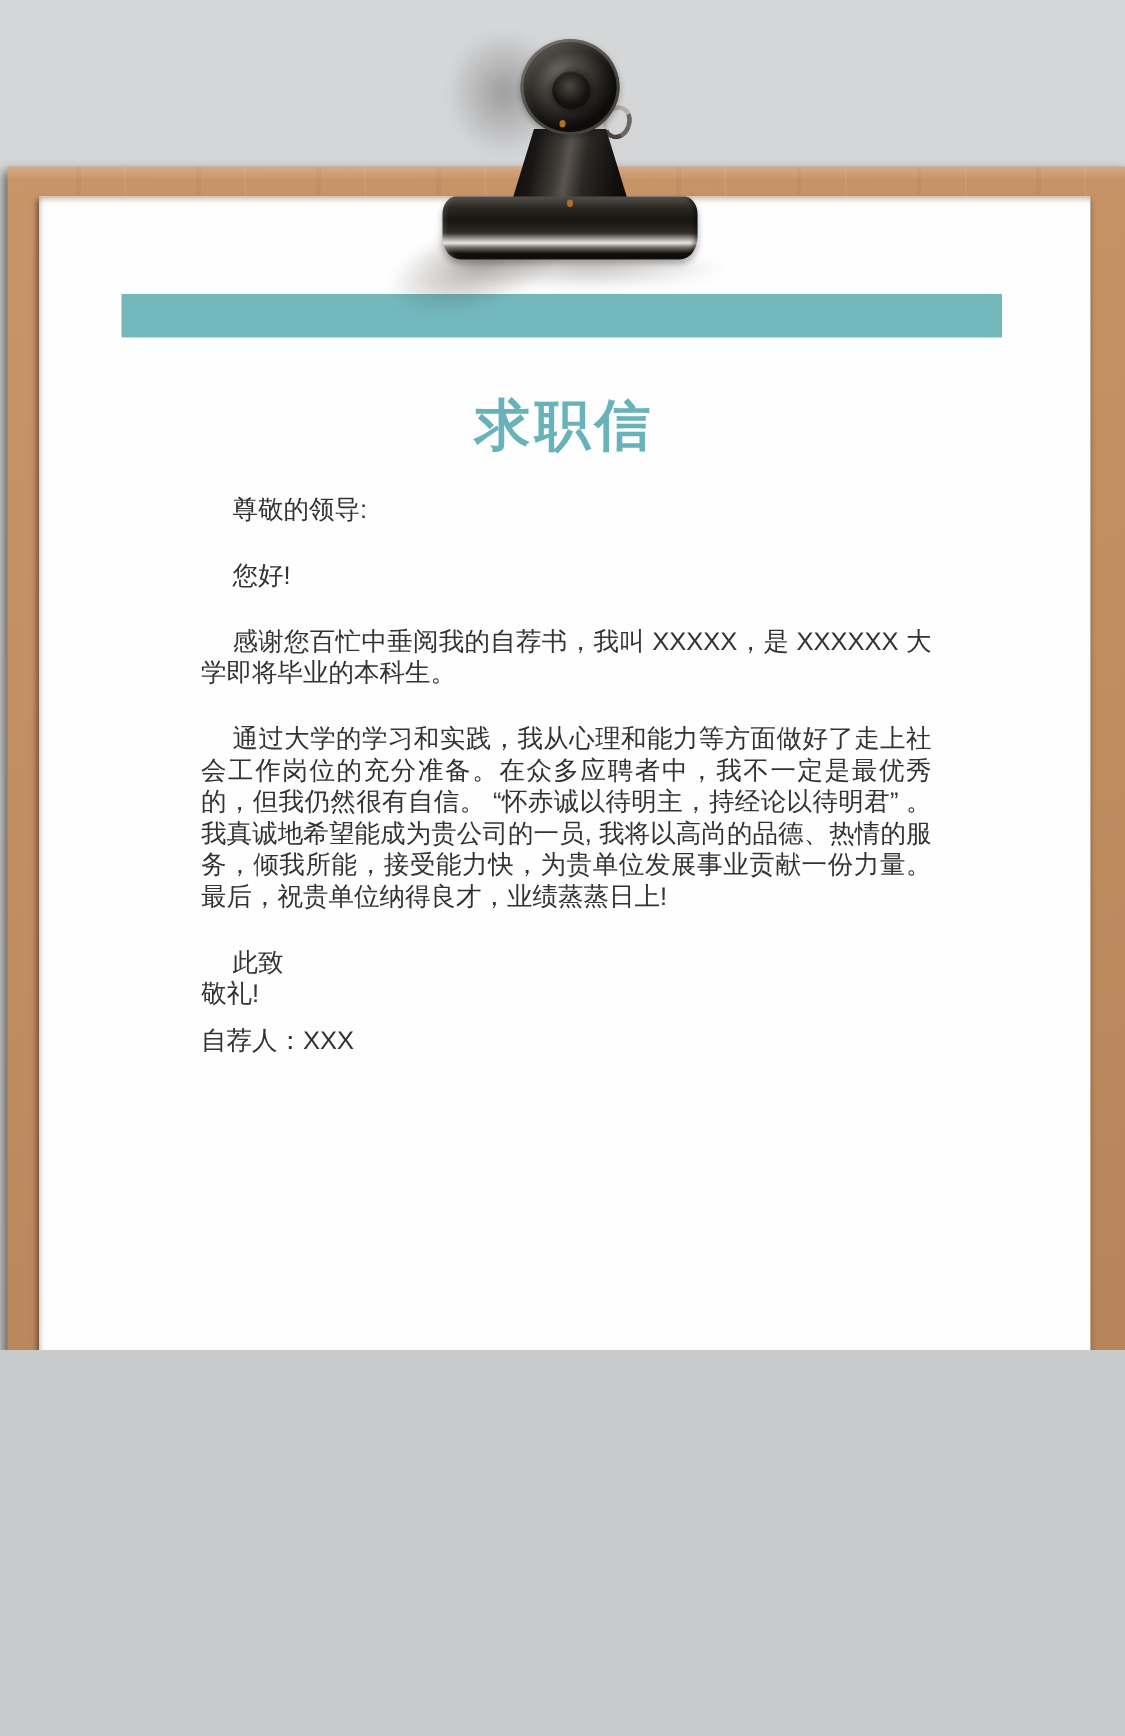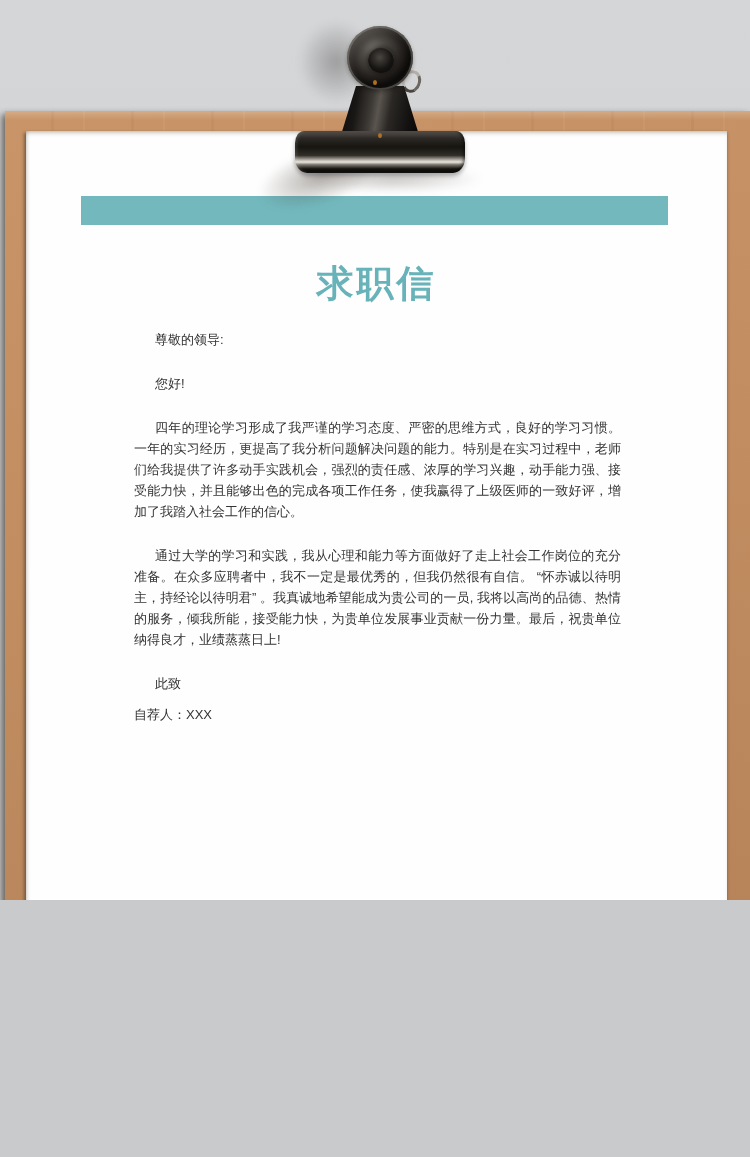--- a/index.html
+++ b/index.html
@@ -32,21 +32,21 @@
   .accent-bar{position:absolute;left:55px;width:587px;height:29px;background:#72b8bd;}
   .accent-bar.top{top:65px;}
   .accent-bar.bottom{top:864px;}
   .letter-title{
     position:absolute;left:0;top:131px;width:100%;text-align:center;
     font-family:"DejaVu Serif","Liberation Serif",serif;font-weight:bold;
     font-size:37px;line-height:42px;letter-spacing:3px;color:#68b2b9;
   }
   .letter-body{
     position:absolute;left:108px;top:198px;width:487px;
-    font-size:13px;line-height:21px;color:#333;text-align:justify;
+    font-size:17px;line-height:21px;color:#333;text-align:justify;
   }
   .letter-body p{margin:0 0 23px;text-indent:21px;}
   .closing{margin-top:14px;}
   .closing .cizhi{text-indent:21px;}
   .closing .jingli{text-indent:0;}
   .signature{margin-top:9px;line-height:23px;}
   
   .clip-wall-shadow{
     position:absolute;left:298px;top:20px;width:76px;height:84px;z-index:3;
     background:radial-gradient(ellipse at center,rgba(40,38,35,.32) 0%,rgba(40,38,35,0) 70%);
@@ -104,25 +104,26 @@
   <div class="board">
     <div class="paper">
       <div class="accent-bar top"></div>
       <div class="accent-bar bottom"></div>
 
       <div class="letter-title">求职信</div>
 
       <div class="letter-body">
         <p>尊敬的领导:</p>
         <p>您好!</p>
-        <p>四年的理论学习形成了我严谨的学习态度、严密的思维方式，良好的学习习惯。一年的实习经历，更提高了我分析问题解决问题的能力。特别是在实习过程中，老师们给我提供了许多动手实践机会，强烈的责任感、浓厚的学习兴趣，动手能力强、接受能力快，并且能够出色的完成各项工作任务，使我赢得了上级医师的一致好评，增加了我踏入社会工作的信心。</p>
+        <p>感谢您百忙中垂阅我的自荐书，我叫 XXXXX，是 XXXXXX 大学即将毕业的本科生。</p>
         <p>通过大学的学习和实践，我从心理和能力等方面做好了走上社会工作岗位的充分准备。在众多应聘者中，我不一定是最优秀的，但我仍然很有自信。 “怀赤诚以待明主，持经论以待明君” 。我真诚地希望能成为贵公司的一员, 我将以高尚的品德、热情的服务，倾我所能，接受能力快，为贵单位发展事业贡献一份力量。最后，祝贵单位纳得良才，业绩蒸蒸日上!</p>
 
         <div class="closing">
           <div class="cizhi">此致</div>
+          <div class="jingli">敬礼!</div>
         </div>
 
         <div class="signature">
           <div>自荐人：XXX</div>
         </div>
       </div>
     </div>
   </div>
 
   <div class="clip-paper-shadow"></div>

